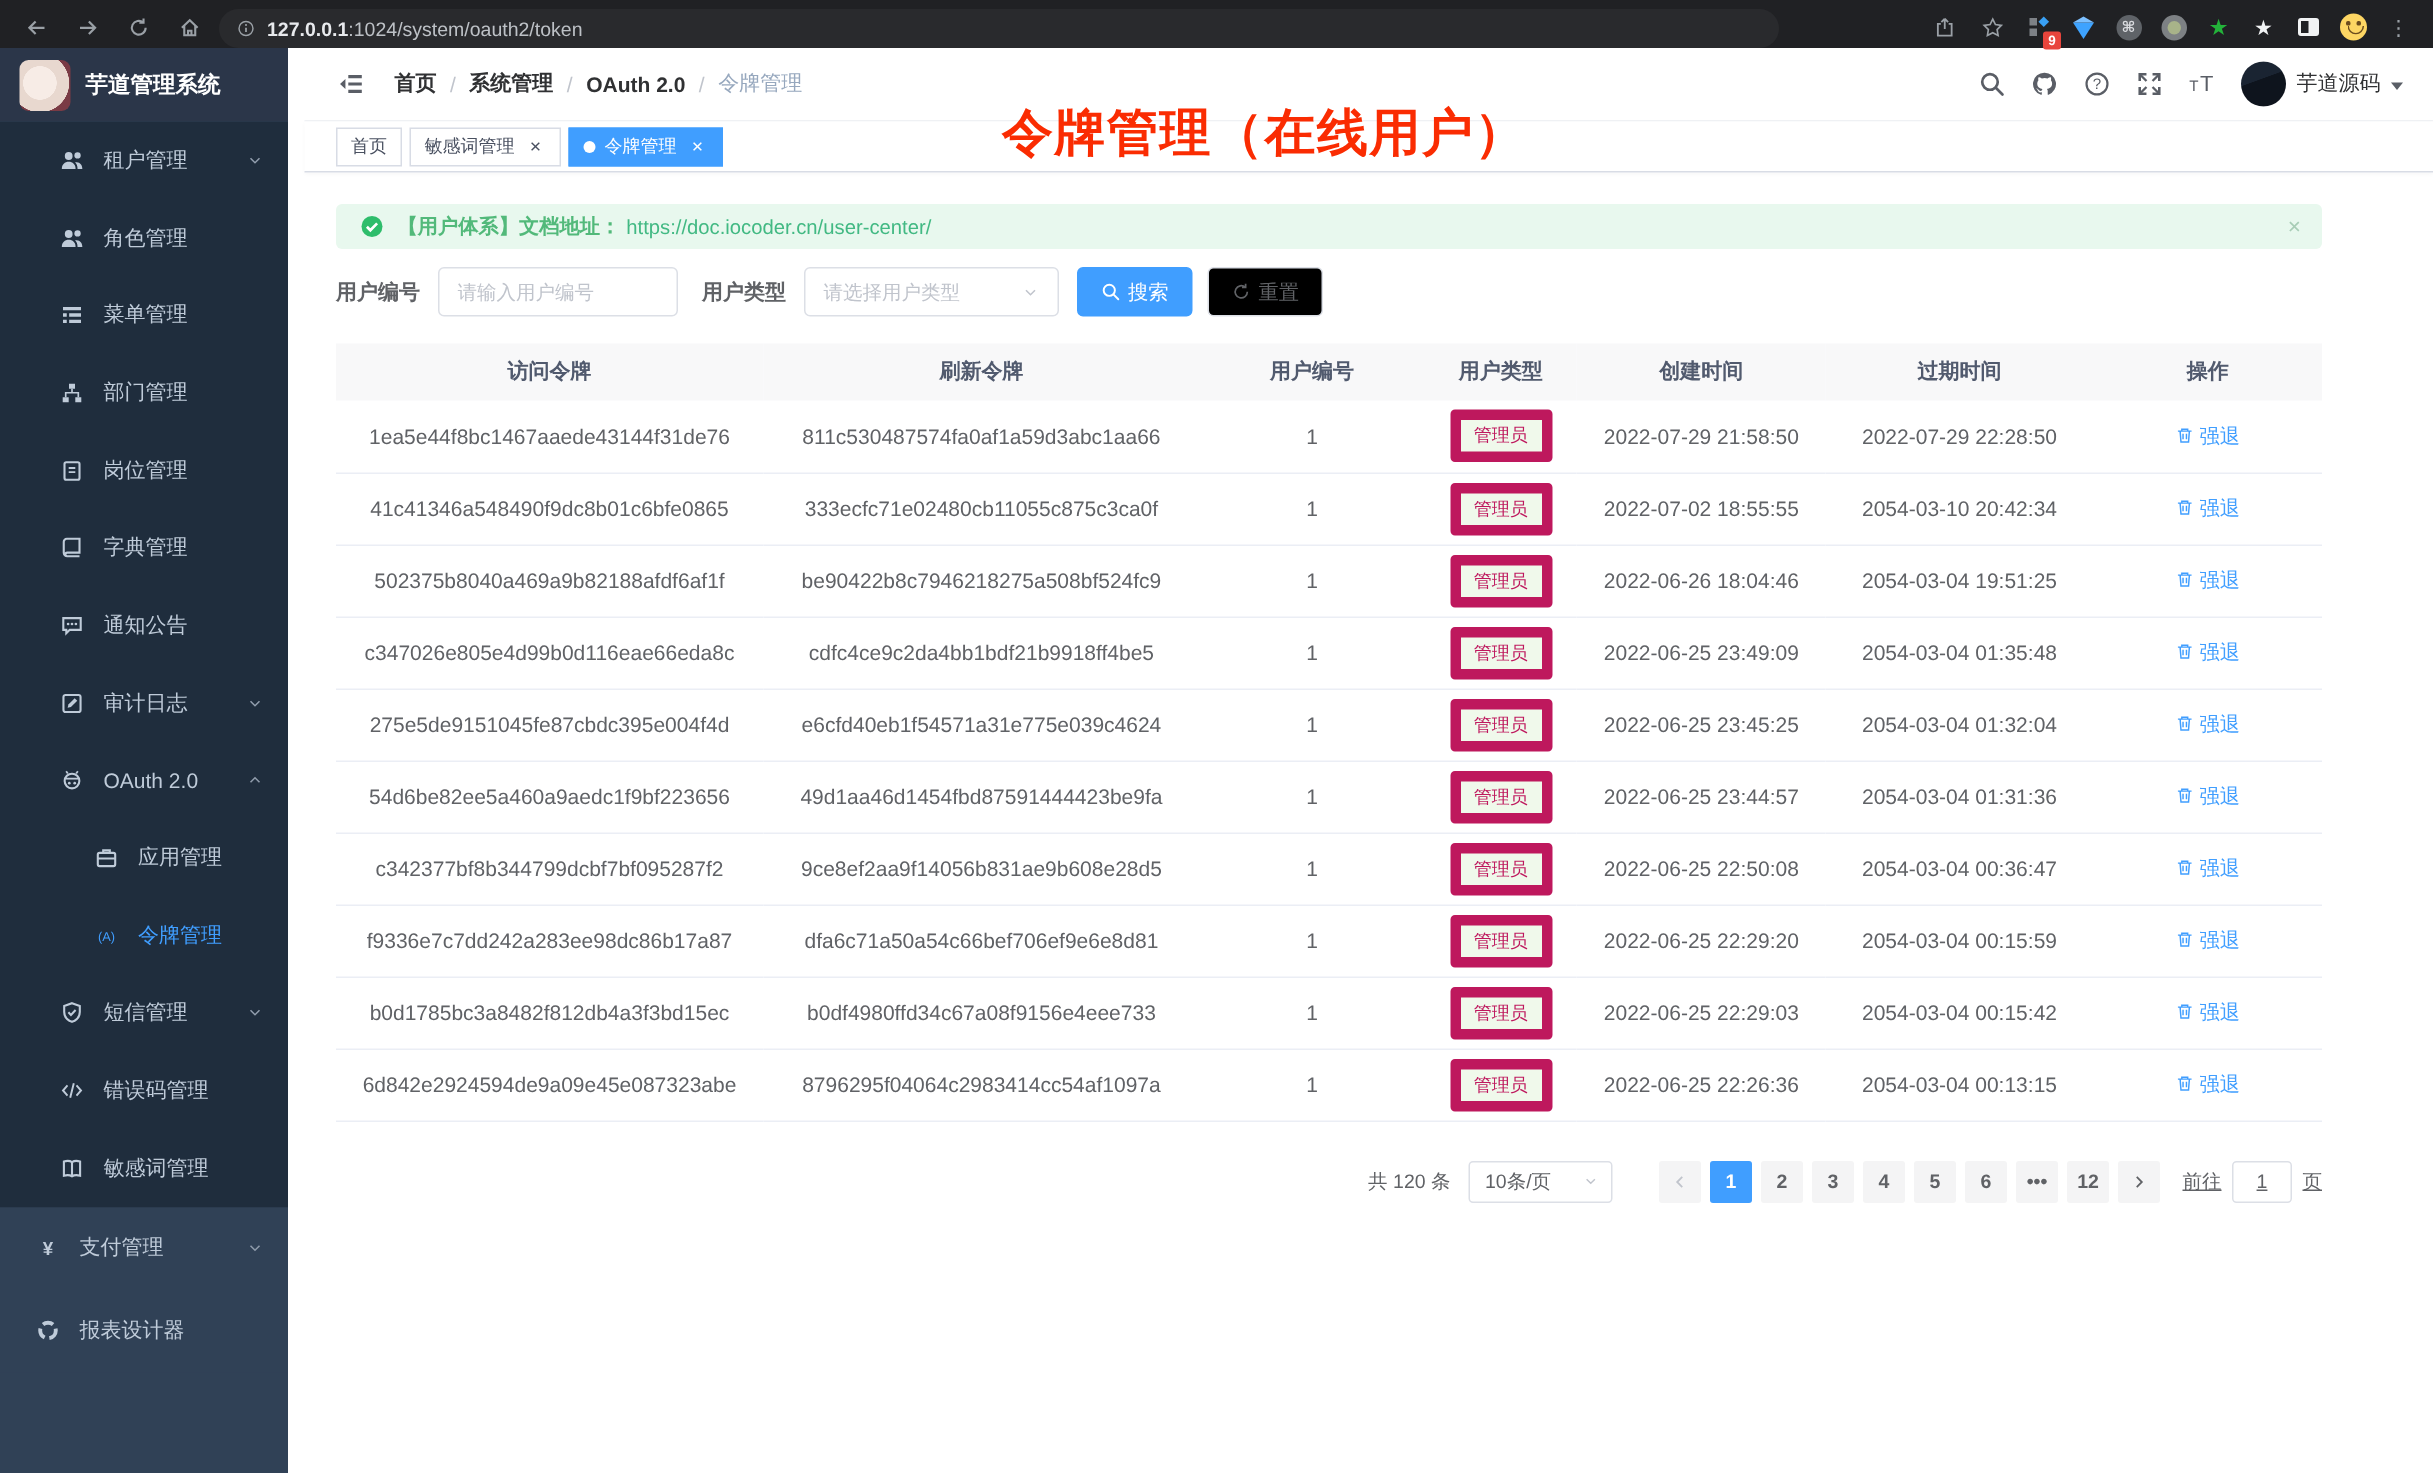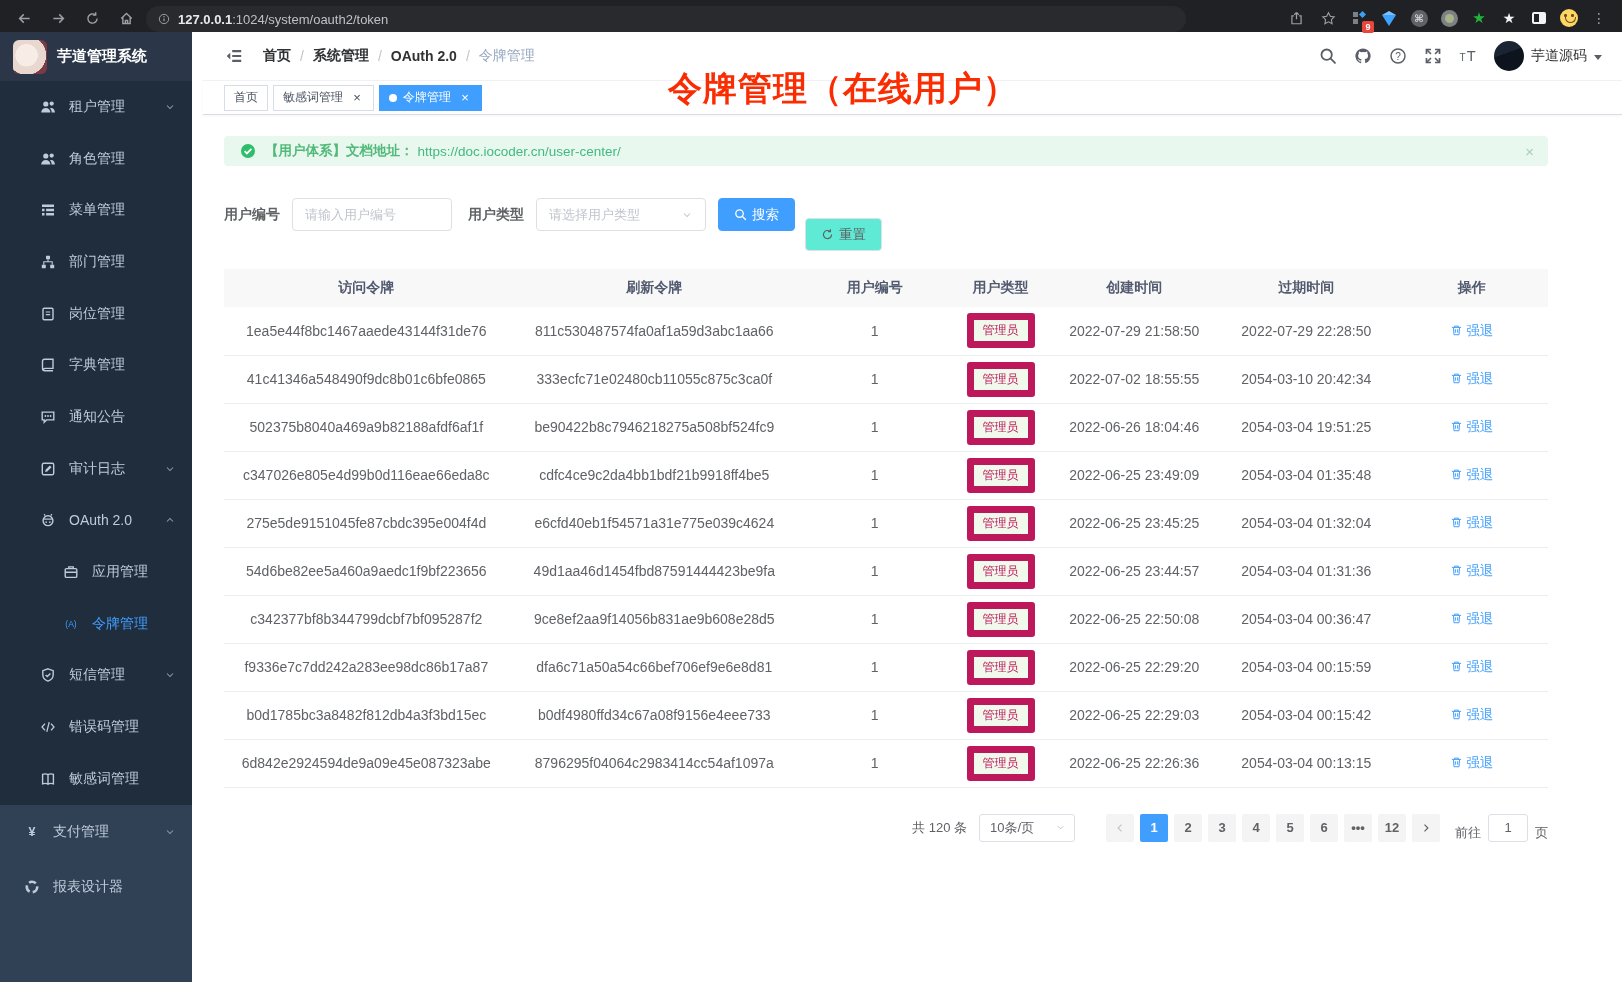--- a/index.html
+++ b/index.html
@@ -92,41 +92,41 @@
   .alert-close::before { content:"×"; }
 
   .filters { display:flex; align-items:center; margin-top:12px; }
   .f-label { font-size:14px; font-weight:700; color:#606266; margin-right:12px; }
   .f-input { width:160px; height:33px; border:1px solid #dcdfe6; border-radius:4px; padding:0 12px; font-size:13px; color:#606266; outline:none; margin-right:16px; font-family:inherit; }
   .f-input::placeholder { color:#c0c4cc; }
   .f-select { width:170px; height:33px; border:1px solid #dcdfe6; border-radius:4px; padding:0 12px; font-size:13px; color:#c0c4cc; display:flex; align-items:center; justify-content:space-between; margin-right:12px; cursor:pointer; background:#fff; }
   .f-select .sel-arrow { color:#c0c4cc; font-size:12px; display:inline-flex; }
   .btn { height:33px; border-radius:4px; font-size:13.5px; display:inline-flex; align-items:center; justify-content:center; gap:5px; padding:0 15px; cursor:pointer; border:1px solid transparent; font-family:inherit; }
   .btn-primary { background:#409eff; color:#fff; border-color:#409eff; margin-right:10px; }
-  .btn-plain { background:#5eead4; color:#606266; border-color:#dcdfe6;margin-top:40px; }
+  .btn-plain { background:#000000; color:#606266; border-color:#dcdfe6; }
   .btn .bico { font-size:13px; display:inline-flex; }
 
   
   table.grid { width:100%; border-collapse:collapse; margin-top:18px; table-layout:fixed; }
   .grid th { height:38px; background:#f8f8f9; color:#515a6e; font-size:14px; font-weight:700; text-align:center; }
   .grid td { height:48px; border-bottom:1px solid #ebeef5; color:#606266; font-size:14px; text-align:center; white-space:nowrap; overflow:hidden; }
   .badge-success { display:inline-block; background:#f0f9eb; border:7px solid #be185d; color:#be185d; font-size:12px; padding:2px 9px; border-radius:3px; line-height:17px;font-family:Liberation Serif, serif; }
   .act-link { color:#409eff; font-size:13.5px; display:inline-flex; align-items:center; gap:3px; cursor:pointer; text-decoration:none; }
   .act-link .bico { font-size:13px; display:inline-flex; }
 
   
   .pager { display:flex; align-items:center; justify-content:flex-end; margin-top:26px; font-size:13px; color:#606266; }
   .pg-total { margin-right:12px; }
   .pg-size { width:96px; height:28px; border:1px solid #dcdfe6; border-radius:3px; display:flex; align-items:center; justify-content:space-between; padding:0 8px 0 10px; color:#606266; cursor:pointer; margin-right:28px; background:#fff; }
   .pg-size .sel-arrow { color:#c0c4cc; font-size:11px; display:inline-flex; }
   .pg-btn { min-width:28px; height:28px; background:#f4f4f5; border-radius:2px; margin:0 3px; display:inline-flex; align-items:center; justify-content:center; font-size:13px; font-weight:700; color:#606266; cursor:pointer; padding:0 4px; }
   .pg-btn.arrow { color:#c0c4cc; font-size:12px; }
   .pg-btn.arrow.next { color:#606266; }
   .pg-btn.active { background:#409eff; color:#fff; }
-  .pg-goto { margin-left:12px; display:flex; align-items:flex-end; gap:7px; }
+  .pg-goto { margin-left:12px; display:flex; align-items:center; gap:7px;text-decoration:underline; }
   .pg-input { width:40px; height:28px; border:1px solid #dcdfe6; border-radius:3px; text-align:center; font-size:13px; color:#606266; outline:none; font-family:inherit; }
 
   
   .annotation { position:absolute; left:668px; top:66px; font-size:34px; font-weight:600; color:#fa2c02; z-index:60; pointer-events:none; letter-spacing:1px; }
 </style>
 </head>
 <body>
 
 <div class="browser-bar">
   <div class="b-nav">

